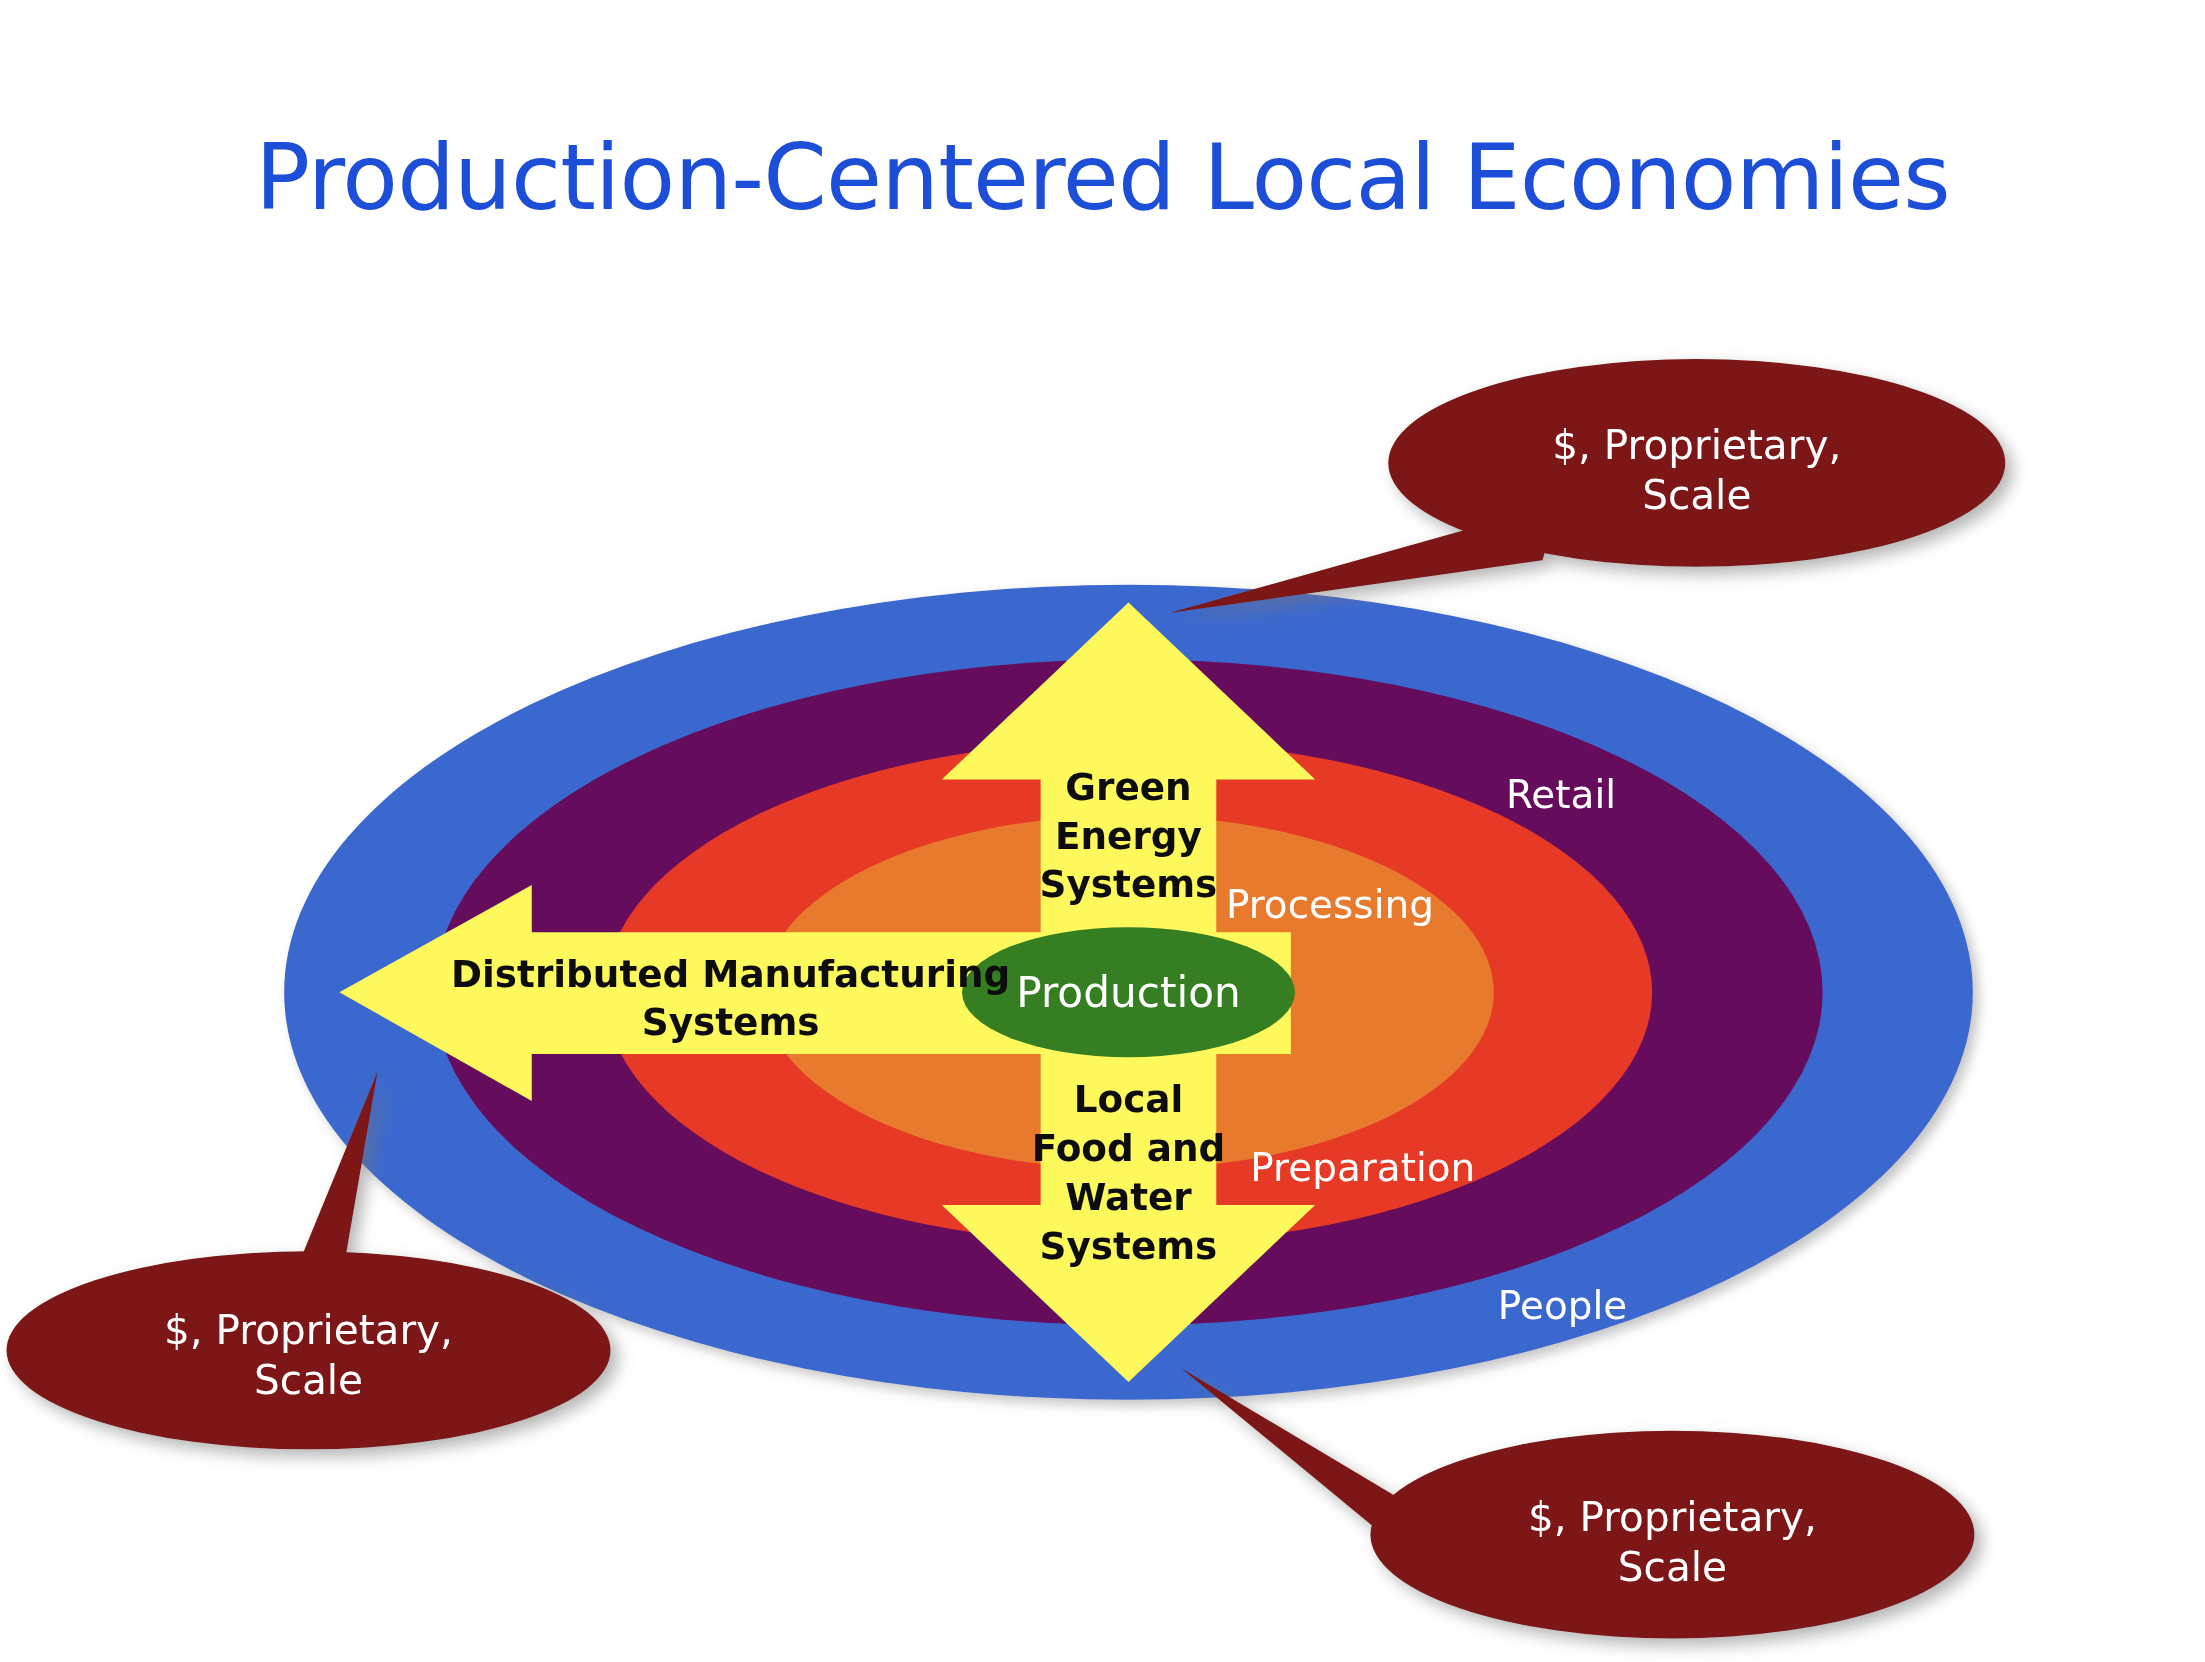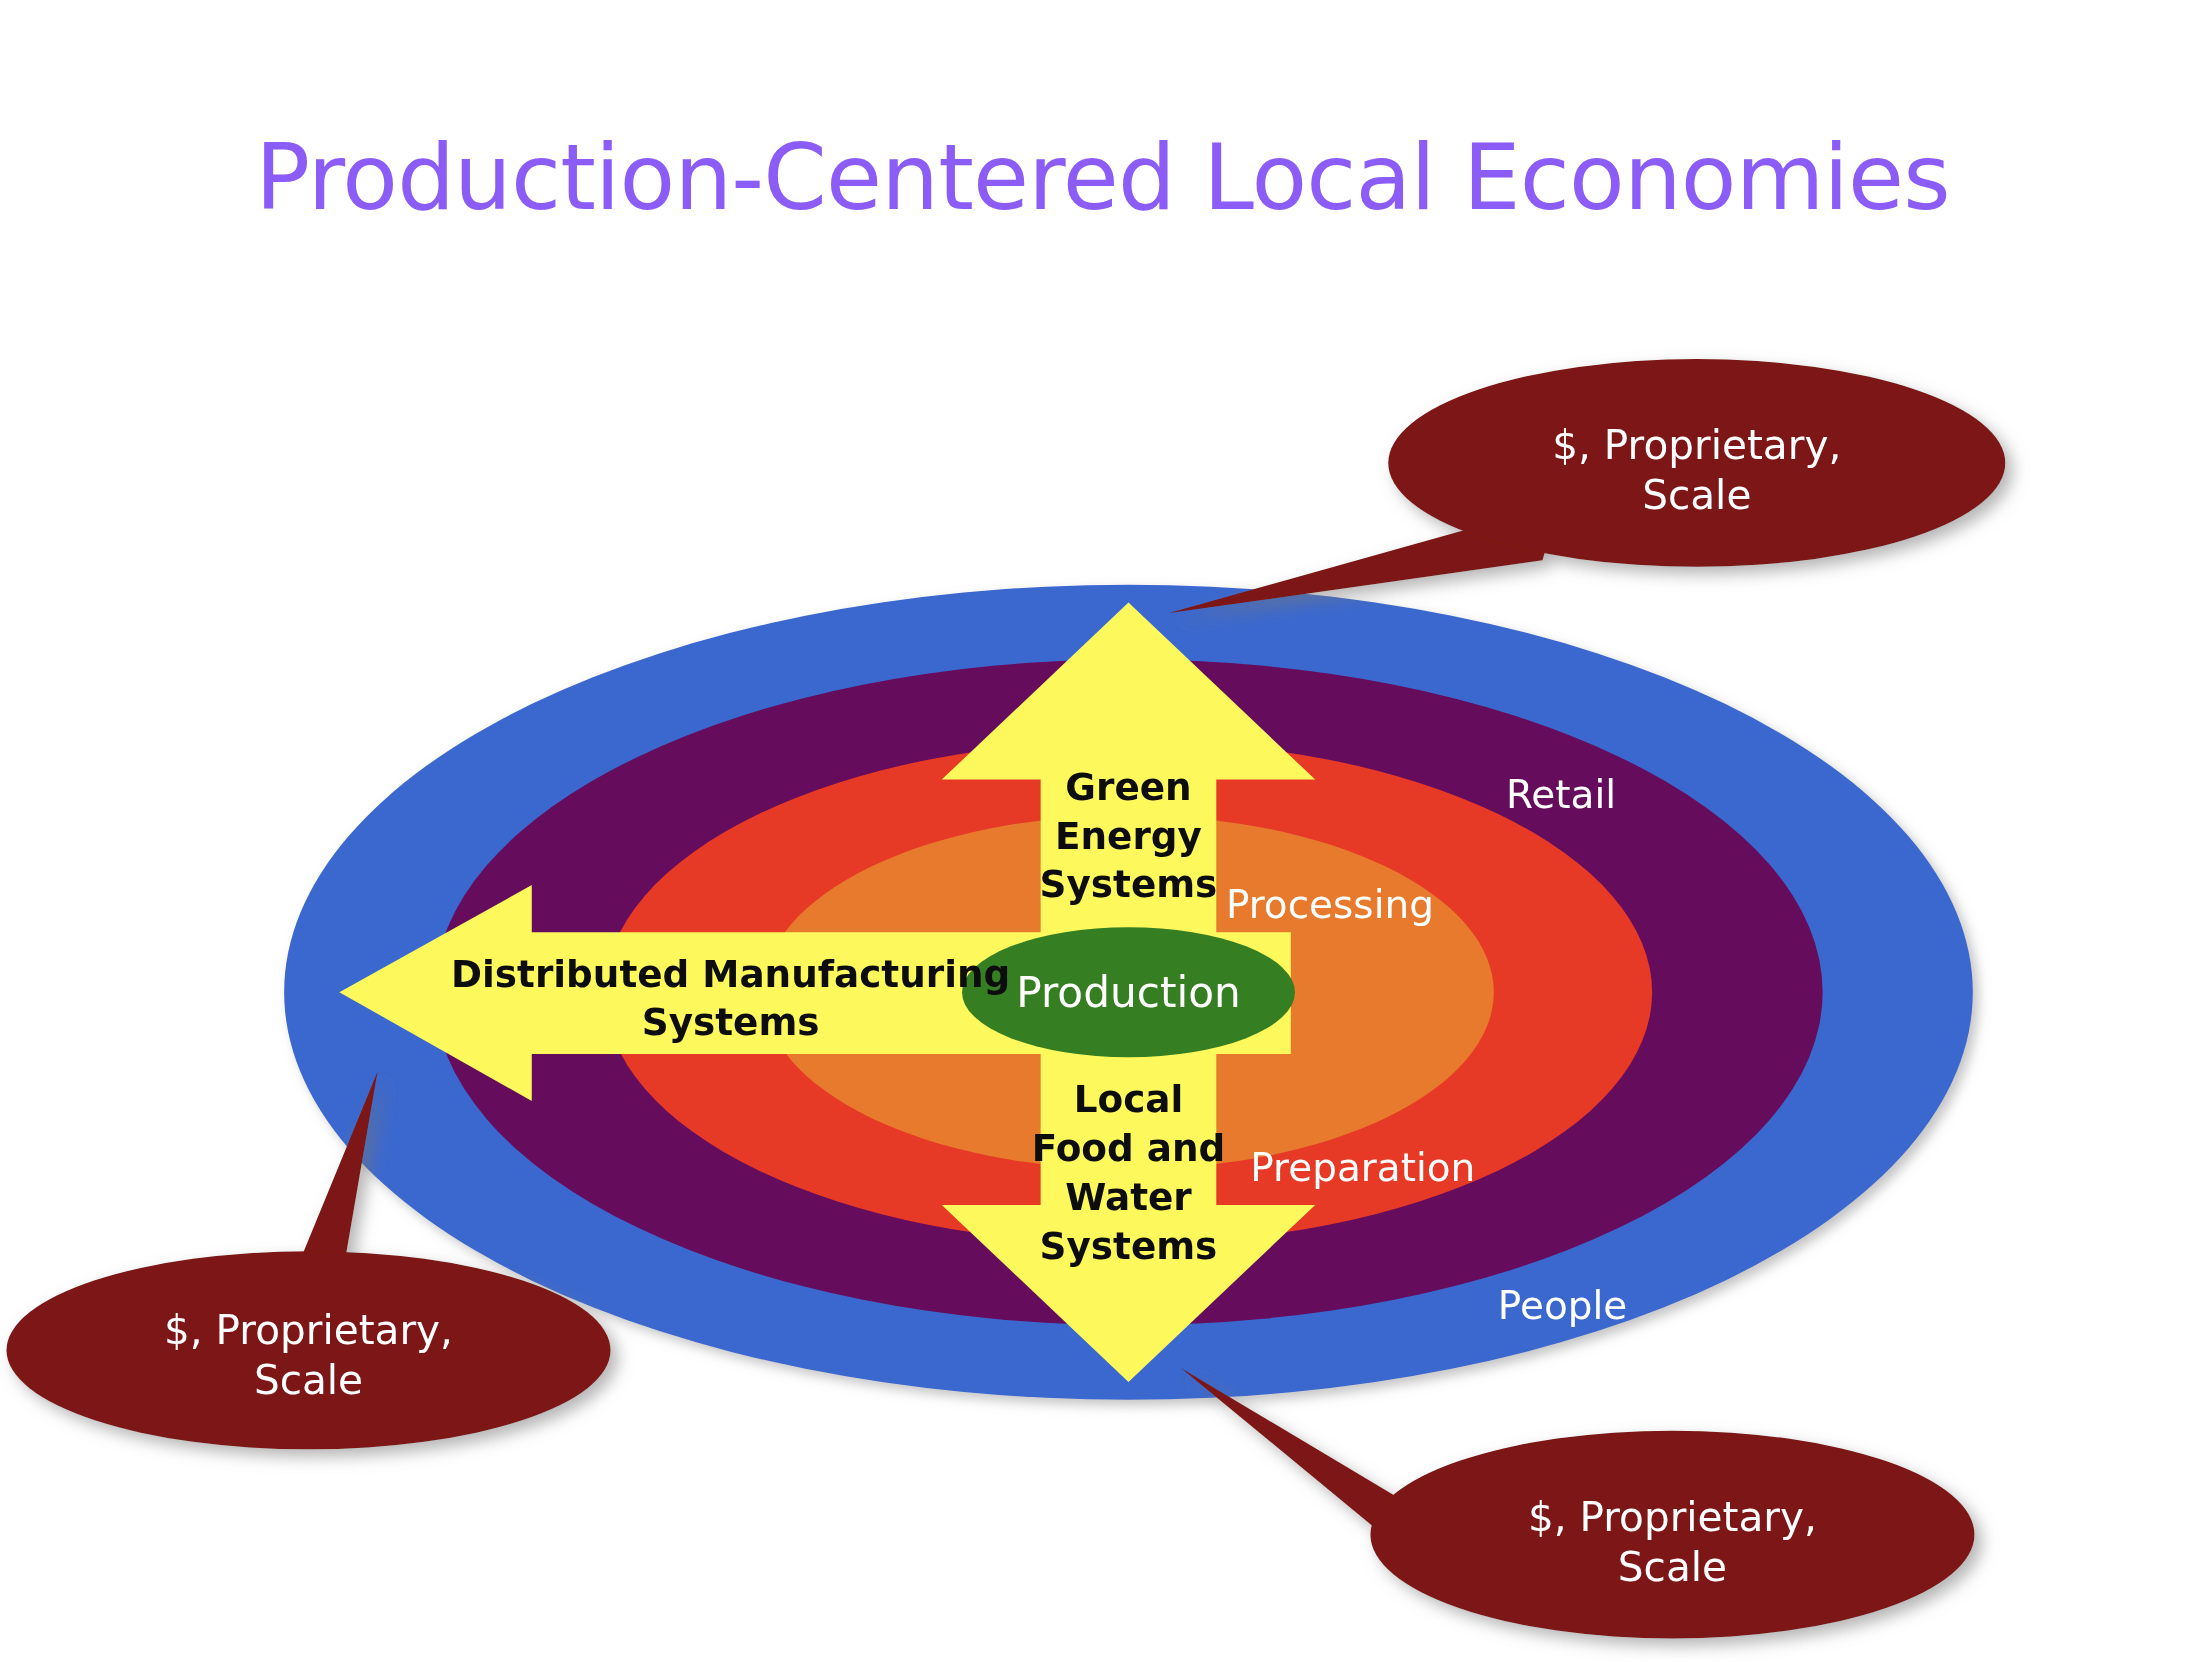--- a/index.html
+++ b/index.html
@@ -23,21 +23,21 @@
   }
   #slide-title {
     position: absolute;
     left: 0;
     top: 128px;
     width: 2205px;
     text-align: center;
     font-family: "DejaVu Sans", sans-serif;
     font-size: 91px;
     font-weight: 400;
-    color: #8b5cf6;
+    color: #1d4ed8;
     letter-spacing: -0.8px;
     white-space: nowrap;
     line-height: 1.1;
   }
   #diagram-svg {
     position: absolute;
     left: 0;
     top: 0;
     width: 2205px;
     height: 1663px;

